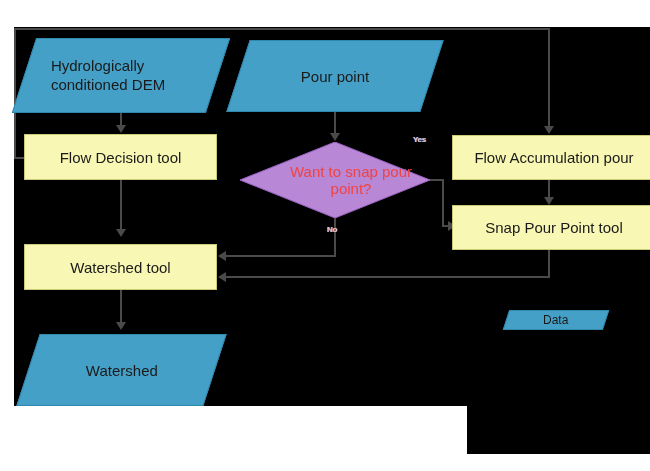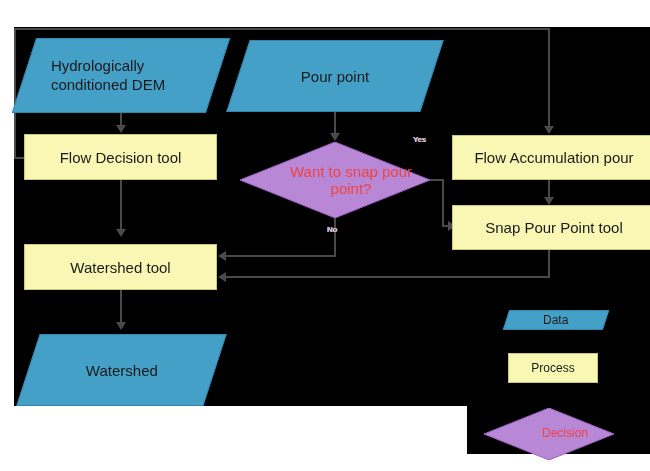--- a/index.html
+++ b/index.html
@@ -198,24 +198,15 @@
     <div class="decision-label" style="padding:0 34px; box-sizing:border-box;">Want to snap pour point?</div>
   </div>
 
   <div class="branch-label" style="left:413px; top:135px;">Yes</div>
   <div class="branch-label" style="left:303px; top:225px;margin-left:24px;">No</div>
 
   <div class="node shape-data legend-text" style="left:506px; top:310px; width:100px; height:20px;">
     <span>Data</span>
   </div>
 
-  <div class="node shape-process legend-text" style="left:508px; top:353px; width:90px; height:30px;">
-    <span>Process</span>
-  </div>
-
-  <div class="shape-decision-wrap" style="left:484px; top:408px; width:130px; height:52px;">
-    <svg width="130" height="52" viewBox="0 0 130 52">
-      <polygon points="65,0 130,26 65,52 0,26" fill="#b887d6" stroke="#9d63c4" stroke-width="1"></polygon>
-    </svg>
-    <div class="decision-label legend-text">Decision</div>
-  </div>
+
 
 </div>
 
 </body></html>

